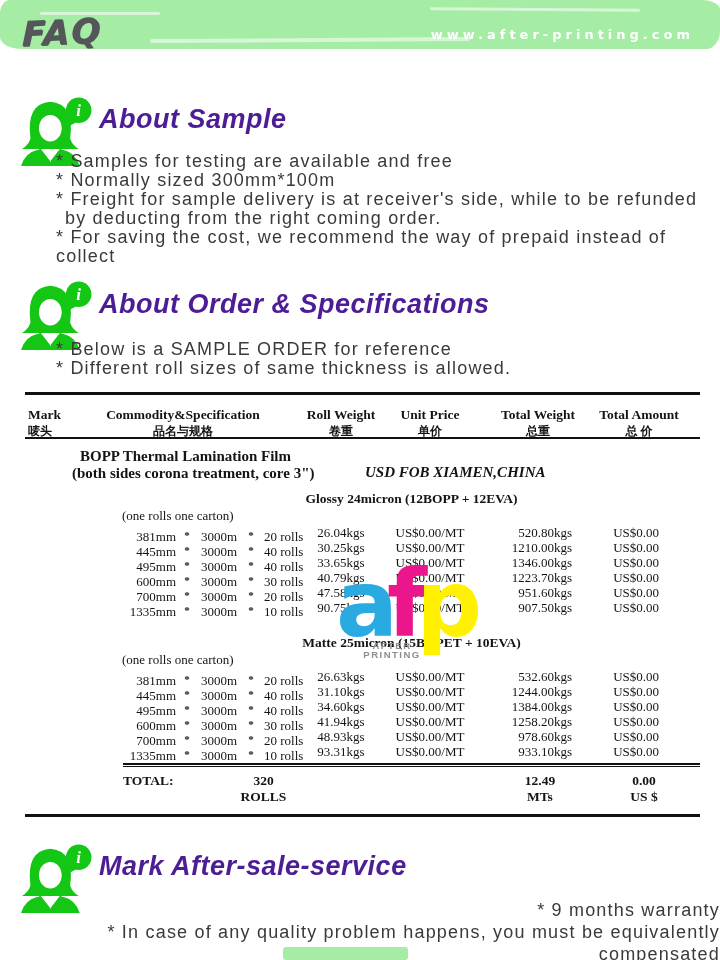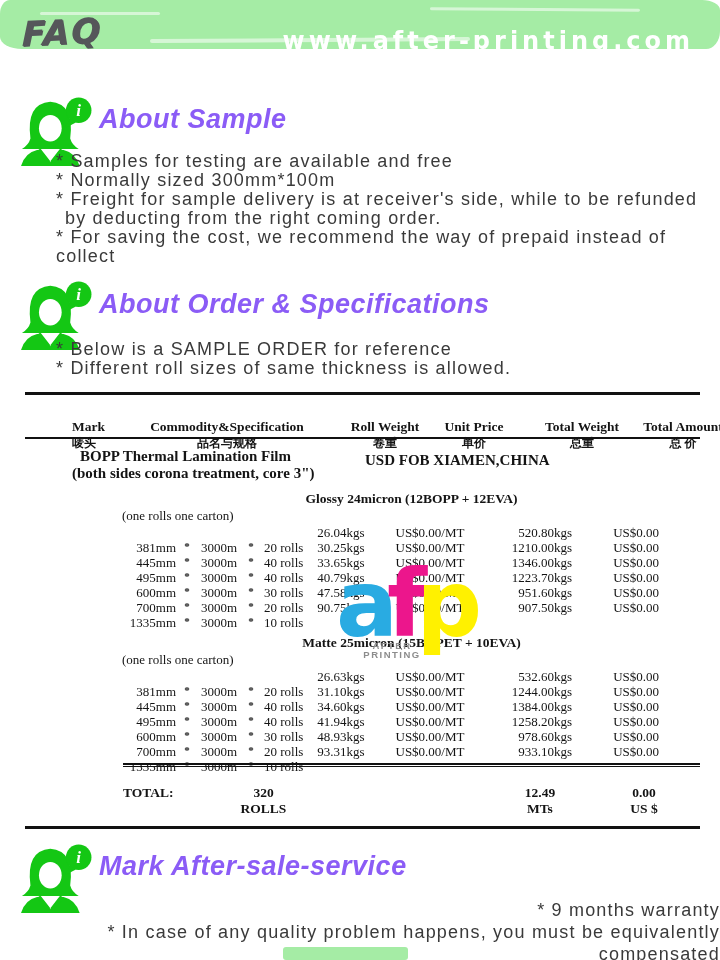--- a/index.html
+++ b/index.html
@@ -22,78 +22,78 @@
   .faq-logo {
     position:absolute; left:22px; top:12px;
     font-family:"DejaVu Sans", sans-serif; font-weight:bold; font-style:italic;
     font-size:34px; color:#55565a; letter-spacing:2px;
     transform:rotate(-3deg) skewX(-4deg);
     text-shadow:1px 1px 0 #55565a;
   }
   .site-url {
     position:absolute; right:26px; top:27px;
     font-family:"DejaVu Sans", sans-serif; font-weight:bold;
-    font-size:24px; color:#fff; letter-spacing:4px;
+    font-size:13px; color:#fff; letter-spacing:4px;
   }
 
   
   .sec-icon { position:absolute; left:16px; width:80px; height:70px; }
   .sec-title {
     position:absolute; left:99px;
-    font-size:27px; font-weight:bold; font-style:italic; color:#8b5cf6;
+    font-size:27px; font-weight:bold; font-style:italic; color:#4c1d95;
     letter-spacing:.5px;
   }
   .bullets { position:absolute; left:56px; font-size:18px; letter-spacing:1.2px; color:#3a3a3a; line-height:19px; }
   .bullets .indent { padding-left:9px; }
   .bullets.loose { line-height:22px; }
 
   #icon1 { top:96px; }  #title1 { top:104px; }  #bullets1 { top:152px; }
   #icon2 { top:280px; } #title2 { top:289px; }  #bullets2 { top:340px; }
   #icon3 { top:843px; } #title3 { top:851px; }  #bullets3 { top:899px;text-align:right; }
 
   
   .order-table {
     position:absolute; left:25px; top:392px; width:675px; z-index:1;
     font-family:"Liberation Serif","DejaVu Sans",serif; font-size:13px; color:#141414;
   }
   .rule-top, .rule-bottom { height:3px; background:#111; }
   .rule-mid { height:2px; background:#111; margin-top:1px; }
   .thead { position:relative; height:33px; font-weight:bold; margin-top:8px; }
-  .h { position:absolute; top:16px; text-align:center; line-height:16px;margin-left:44px; }
+  .h { position:absolute; top:4px; text-align:center; line-height:16px; }
   .h .en { font-size:13.5px; } .h .zh { font-size:12px; }
   .h-mark { left:3px; width:70px; text-align:left; }
   .h-comm { left:58px; width:200px; }
   .h-roll { left:276px; width:80px; }
   .h-unit { left:365px; width:80px; }
   .h-twt  { left:473px; width:80px; }
   .h-tam  { left:574px; width:80px; }
 
   .t-product { position:relative; height:38px; margin-top:9px; font-weight:bold; font-size:15px; }
   .p-name { position:absolute; left:55px; top:0; }
-  .p-term { position:absolute; left:340px; top:4px; }
+  .p-term { position:absolute; left:340px; top:16px;font-style:italic; }
   .p-note { position:absolute; left:47px; top:17px; }
 
   .tr { position:relative; height:15px; }
   .group-title { font-weight:bold; padding-left:98px; height:17px; font-size:13.5px; margin-top:5px;text-align:center; }
   .group-note  { padding-left:97px; height:17px; }
   .group-gap { height:15px; }
-  .c-spec { position:absolute; left:103px; top:15px; display:flex; }
+  .c-spec { position:absolute; left:103px; top:4px; display:flex; }
   .sw { width:48px; text-align:right; }
   .ss { width:22px; text-align:center; font-weight:bold; font-size:11px; }
   .sl { width:42px; text-align:center; }
   .sr { width:58px; text-align:left; padding-left:2px; }
   .c-rw { position:absolute; left:276px; width:80px; text-align:center; }
   .c-up { position:absolute; left:365px; width:80px; text-align:center; }
   .c-tw { position:absolute; left:455px; width:92px; text-align:right; }
   .c-ta { position:absolute; left:565px; width:69px; text-align:right; }
 
   .rule-double { margin-left:98px; width:577px; height:4px; margin-top:4px;
                  border-top:2px solid #111; border-bottom:1px solid #111; }
   .total-row { position:relative; height:16px; font-weight:bold; font-size:13.5px; }
-  .total-row.first { margin-top:18px; }
+  .total-row.first { margin-top:6px; }
   .tot-label { position:absolute; left:98px; }
   .tot-rolls { position:absolute; left:191px; width:95px; text-align:center; }
   .tot-wt    { position:absolute; left:475px; width:80px; text-align:center; }
   .tot-am    { position:absolute; left:579px; width:80px; text-align:center; }
   .rule-bottom { margin-top:9px; }
 
   
   .watermark { position:absolute; left:336px; top:566px; z-index:5; width:130px; }
   .wm-letters { display:flex; font-family:"DejaVu Sans",sans-serif; font-weight:bold;
                 font-size:92px; line-height:78px; }

